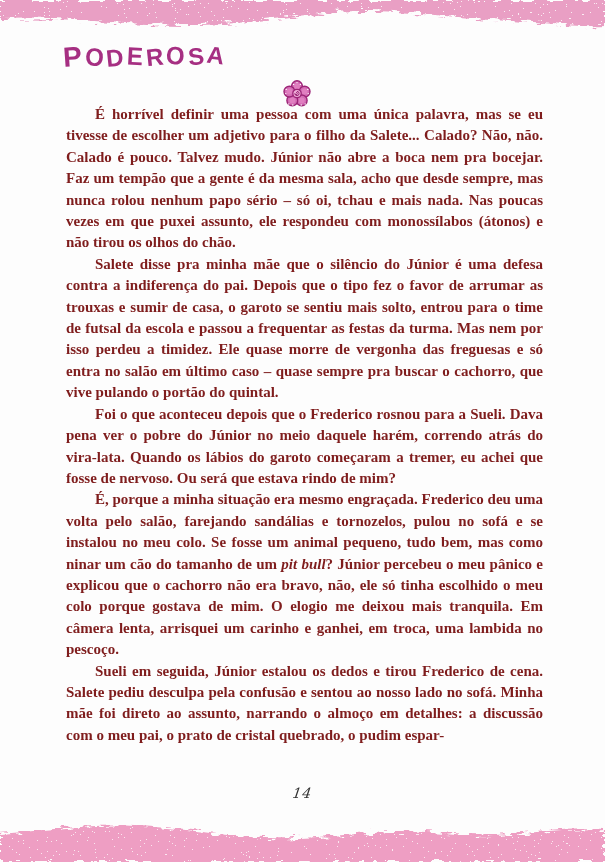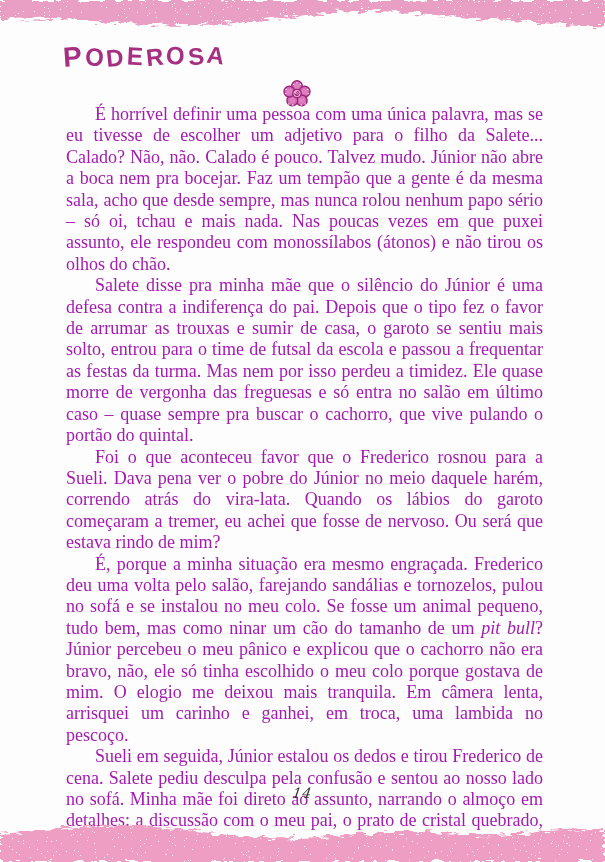--- a/index.html
+++ b/index.html
@@ -38,24 +38,25 @@
   .ornament{
     position:absolute;
     left:281px;top:78px;
     width:32px;height:32px;
   }
 
   .body-text{
     position:absolute;
     left:66px;top:104px;
     width:477px;
-    color:#a21caf;
-    font-size:18px;
+    color:#7f1d1d;
+    font-size:15px;
     line-height:21.4px;
     text-align:justify;
+    font-weight:bold;
   }
   .body-text p{
     margin:0;
     text-indent:29px;
   }
   .italic{font-style:italic;}
 
   .page-number{
     position:absolute;
     left:0;right:0;top:785px;
@@ -127,21 +128,21 @@
       <circle cx="4.8" cy="15.6" r="0.7"></circle>
         <circle cx="5.2" cy="11.4" r="0.7"></circle>
     </g>
     <circle cx="16" cy="15.5" r="4.2" fill="#eeaed8" stroke="#9c2577" stroke-width="1.3"></circle>
     <path d="M16,13.4 a2.1,2.1 0 1 1 -2.1,2.1 a1.2,1.2 0 1 0 1.2,-1.2" fill="none" stroke="#9c2577" stroke-width="1"></path>
   </svg>
 
   <div class="body-text">
     <p>É horrível definir uma pessoa com uma única palavra, mas se eu tivesse de escolher um adjetivo para o filho da Salete... Calado? Não, não. Calado é pouco. Talvez mudo. Júnior não abre a boca nem pra bocejar. Faz um tempão que a gente é da mesma sala, acho que desde sempre, mas nunca rolou nenhum papo sério – só oi, tchau e mais nada. Nas poucas vezes em que puxei assunto, ele respondeu com monossílabos (átonos) e não tirou os olhos do chão.</p>
     <p>Salete disse pra minha mãe que o silêncio do Júnior é uma defesa contra a indiferença do pai. Depois que o tipo fez o favor de arrumar as trouxas e sumir de casa, o garoto se sentiu mais solto, entrou para o time de futsal da escola e passou a frequentar as festas da turma. Mas nem por isso perdeu a timidez. Ele quase morre de vergonha das freguesas e só entra no salão em último caso – quase sempre pra buscar o cachorro, que vive pulando o portão do quintal.</p>
-    <p>Foi o que aconteceu favor que o Frederico rosnou para a Sueli. Dava pena ver o pobre do Júnior no meio daquele harém, correndo atrás do vira-lata. Quando os lábios do garoto começaram a tremer, eu achei que fosse de nervoso. Ou será que estava rindo de mim?</p>
+    <p>Foi o que aconteceu depois que o Frederico rosnou para a Sueli. Dava pena ver o pobre do Júnior no meio daquele harém, correndo atrás do vira-lata. Quando os lábios do garoto começaram a tremer, eu achei que fosse de nervoso. Ou será que estava rindo de mim?</p>
     <p><span>É, porque a minha situação era mesmo engraçada. Frederico deu uma volta pelo salão, farejando sandálias e tornozelos, pulou no sofá e se instalou no meu colo. Se fosse um animal pequeno, tudo bem, mas como ninar um cão do tamanho de um </span><span class="italic">pit bull</span><span>? Júnior percebeu o meu pânico e explicou que o cachorro não era bravo, não, ele só tinha escolhido o meu colo porque gostava de mim. O elogio me deixou mais tranquila. Em câmera lenta, arrisquei um carinho e ganhei, em troca, uma lambida no pescoço.</span></p>
     <p>Sueli em seguida, Júnior estalou os dedos e tirou Frederico de cena. Salete pediu desculpa pela confusão e sentou ao nosso lado no sofá. Minha mãe foi direto ao assunto, narrando o almoço em detalhes: a discussão com o meu pai, o prato de cristal quebrado, o pudim espar-</p>
   </div>
 
   <div class="page-number">14</div>
 
   <svg class="band bottom" width="605" height="48" viewBox="0 0 605 48" aria-hidden="true">
     <defs>
       <filter id="roughBot" x="-10%" y="-30%" width="120%" height="170%">
         <feTurbulence type="fractalNoise" baseFrequency="0.09 0.35" numOctaves="3" seed="11" result="n"></feTurbulence>

